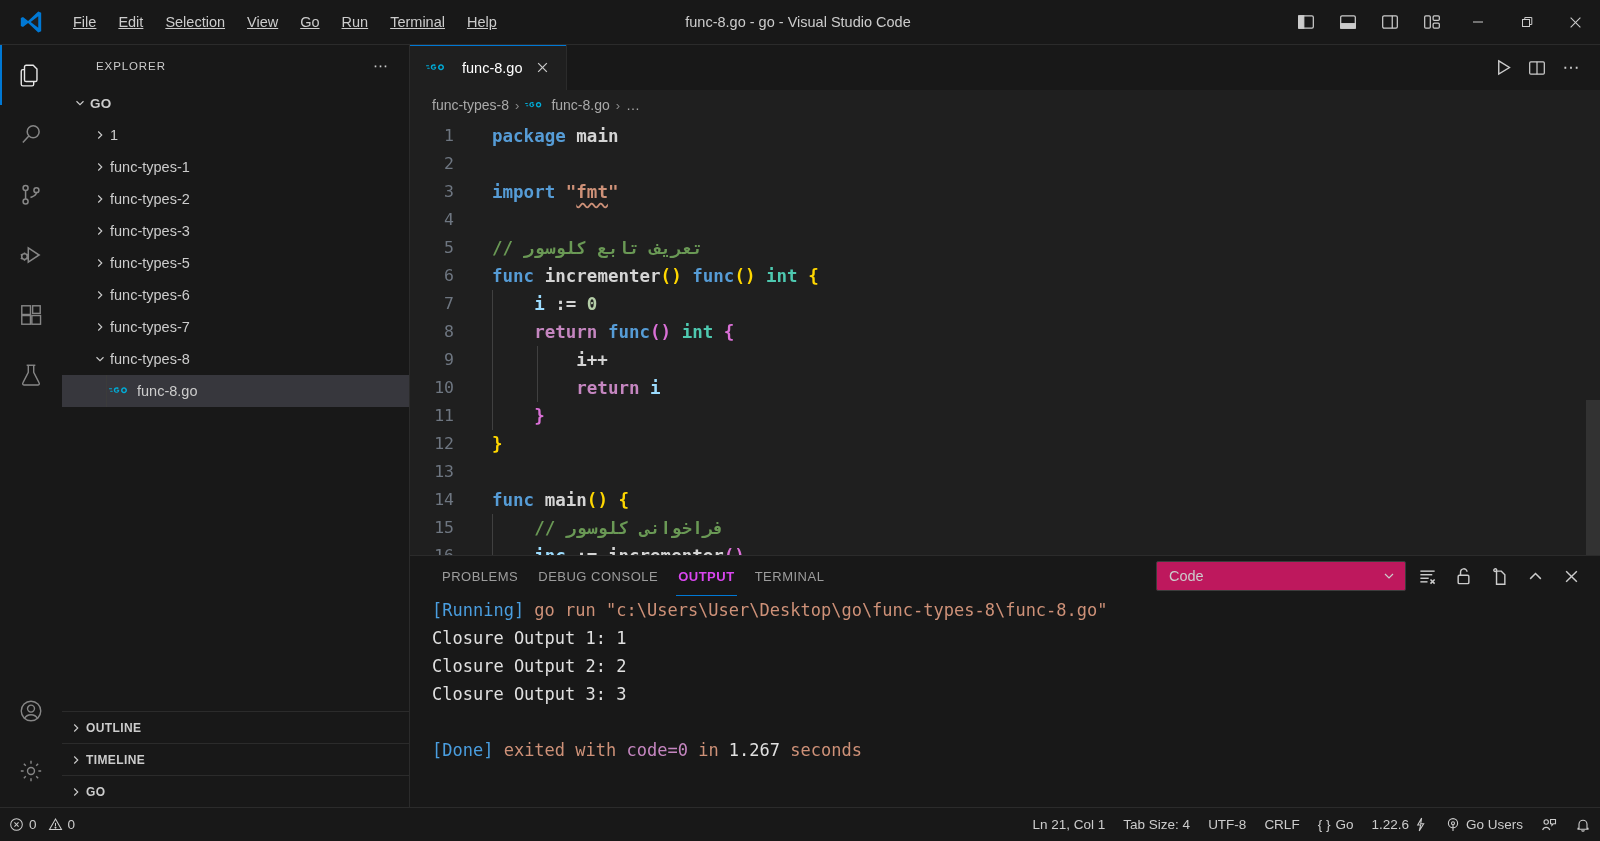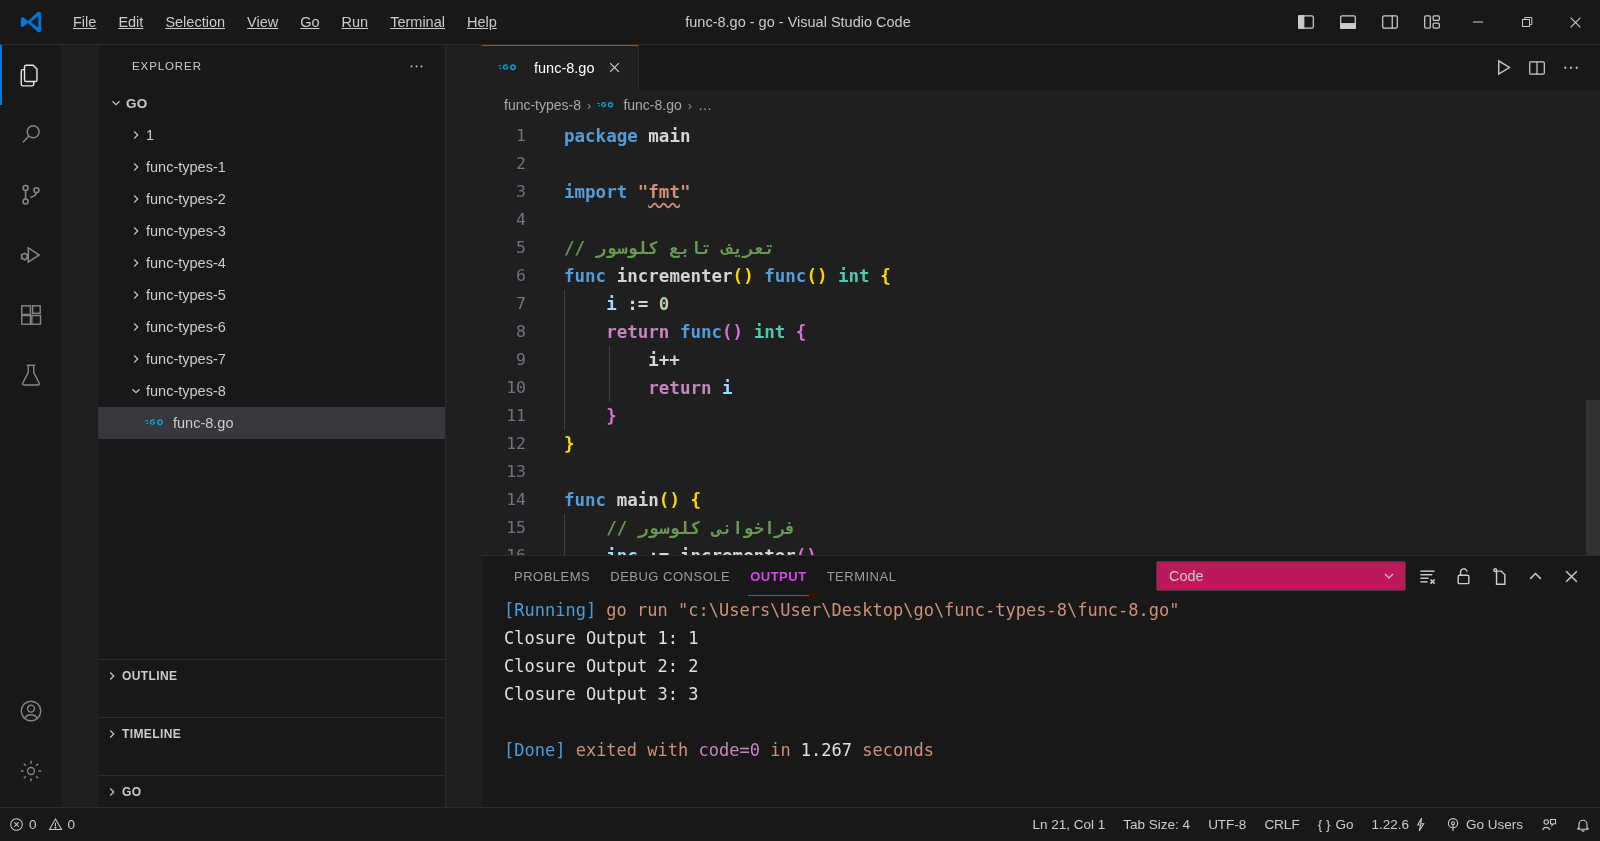--- a/index.html
+++ b/index.html
@@ -25,21 +25,21 @@
   }
   .window-title {
     position:absolute; left:0; right:4px; text-align:center; font-size:14.5px;
     color:#cccccc; pointer-events:none;
   }
   .title-right { margin-left:auto; display:flex; align-items:center; height:100%; z-index:2; }
   .layout-btn { width:42px; height:45px; display:flex; align-items:center; justify-content:center; }
   .wbtn { width:49px; height:45px; display:flex; align-items:center; justify-content:center; }
 
   
-  .body-row { flex:1 1 auto; display:flex; min-height:0;gap:36px; }
+  .body-row { flex:1 1 auto; display:flex; min-height:0; }
 
   
   .activitybar {
     width:62px; background:#181818; display:flex; flex-direction:column;
     align-items:center; flex:0 0 62px;
   }
   .act {
     width:62px; height:60px; display:flex; align-items:center; justify-content:center;
     position:relative; color:#868686;
   }
@@ -67,21 +67,21 @@
   .row.selected { background:#37373d; }
   .row.selected::before { content:""; position:absolute; left:0; top:0; bottom:0; width:0px; }
   .twisty { width:20px; display:flex; align-items:center; justify-content:center; color:#cccccc; flex:0 0 20px; }
   .root-label { font-weight:bold; font-size:13.5px; letter-spacing:.3px; }
   .goicon { display:inline-flex; align-items:center; margin-right:7px; flex:0 0 auto; }
   .indent-guide {
     position:absolute; left:22px; top:0; bottom:0; width:1px; background:#3b3b3b;
   }
   .sect {
     height:32px; display:flex; align-items:center; font-size:12px; font-weight:bold;
-    letter-spacing:.4px; color:#cccccc; border-top:1px solid #2b2b2b; padding-left:4px;margin-top:26px;
+    letter-spacing:.4px; color:#cccccc; border-top:1px solid #2b2b2b; padding-left:4px;
   }
 
   
   .editor-area { flex:1 1 auto; display:flex; flex-direction:column; min-width:0; background:#1f1f1f; }
   .tabs-row { height:45px; display:flex; background:#181818; flex:0 0 45px; align-items:stretch; }
   .tab {
     display:flex; align-items:center; gap:8px; padding:0 12px 0 16px; background:#1f1f1f;
     font-size:14.5px; color:#ffffff; position:relative; min-width:0;
     border-right:1px solid #2b2b2b;
   }
@@ -339,28 +339,20 @@
           </span>
           <span>func-types-2</span>
         </div>
         <div class="row" style="padding-left:28px;">
           <span class="twisty">
             <svg width="14" height="14" viewBox="0 0 16 16" fill="none" stroke="currentColor" stroke-width="1.3">
                 <path d="M6 4l4 4-4 4"></path>
               </svg>
           </span>
           <span>func-types-3</span>
-        </div>
-        <div class="row" style="padding-left:28px;">
-          <span class="twisty">
-            <svg width="14" height="14" viewBox="0 0 16 16" fill="none" stroke="currentColor" stroke-width="1.3">
-                <path d="M6 4l4 4-4 4"></path>
-              </svg>
-          </span>
-          <span>func-types-4</span>
         </div>
         <div class="row" style="padding-left:28px;">
           <span class="twisty">
             <svg width="14" height="14" viewBox="0 0 16 16" fill="none" stroke="currentColor" stroke-width="1.3">
                 <path d="M6 4l4 4-4 4"></path>
               </svg>
           </span>
           <span>func-types-5</span>
         </div>
         <div class="row" style="padding-left:28px;">

